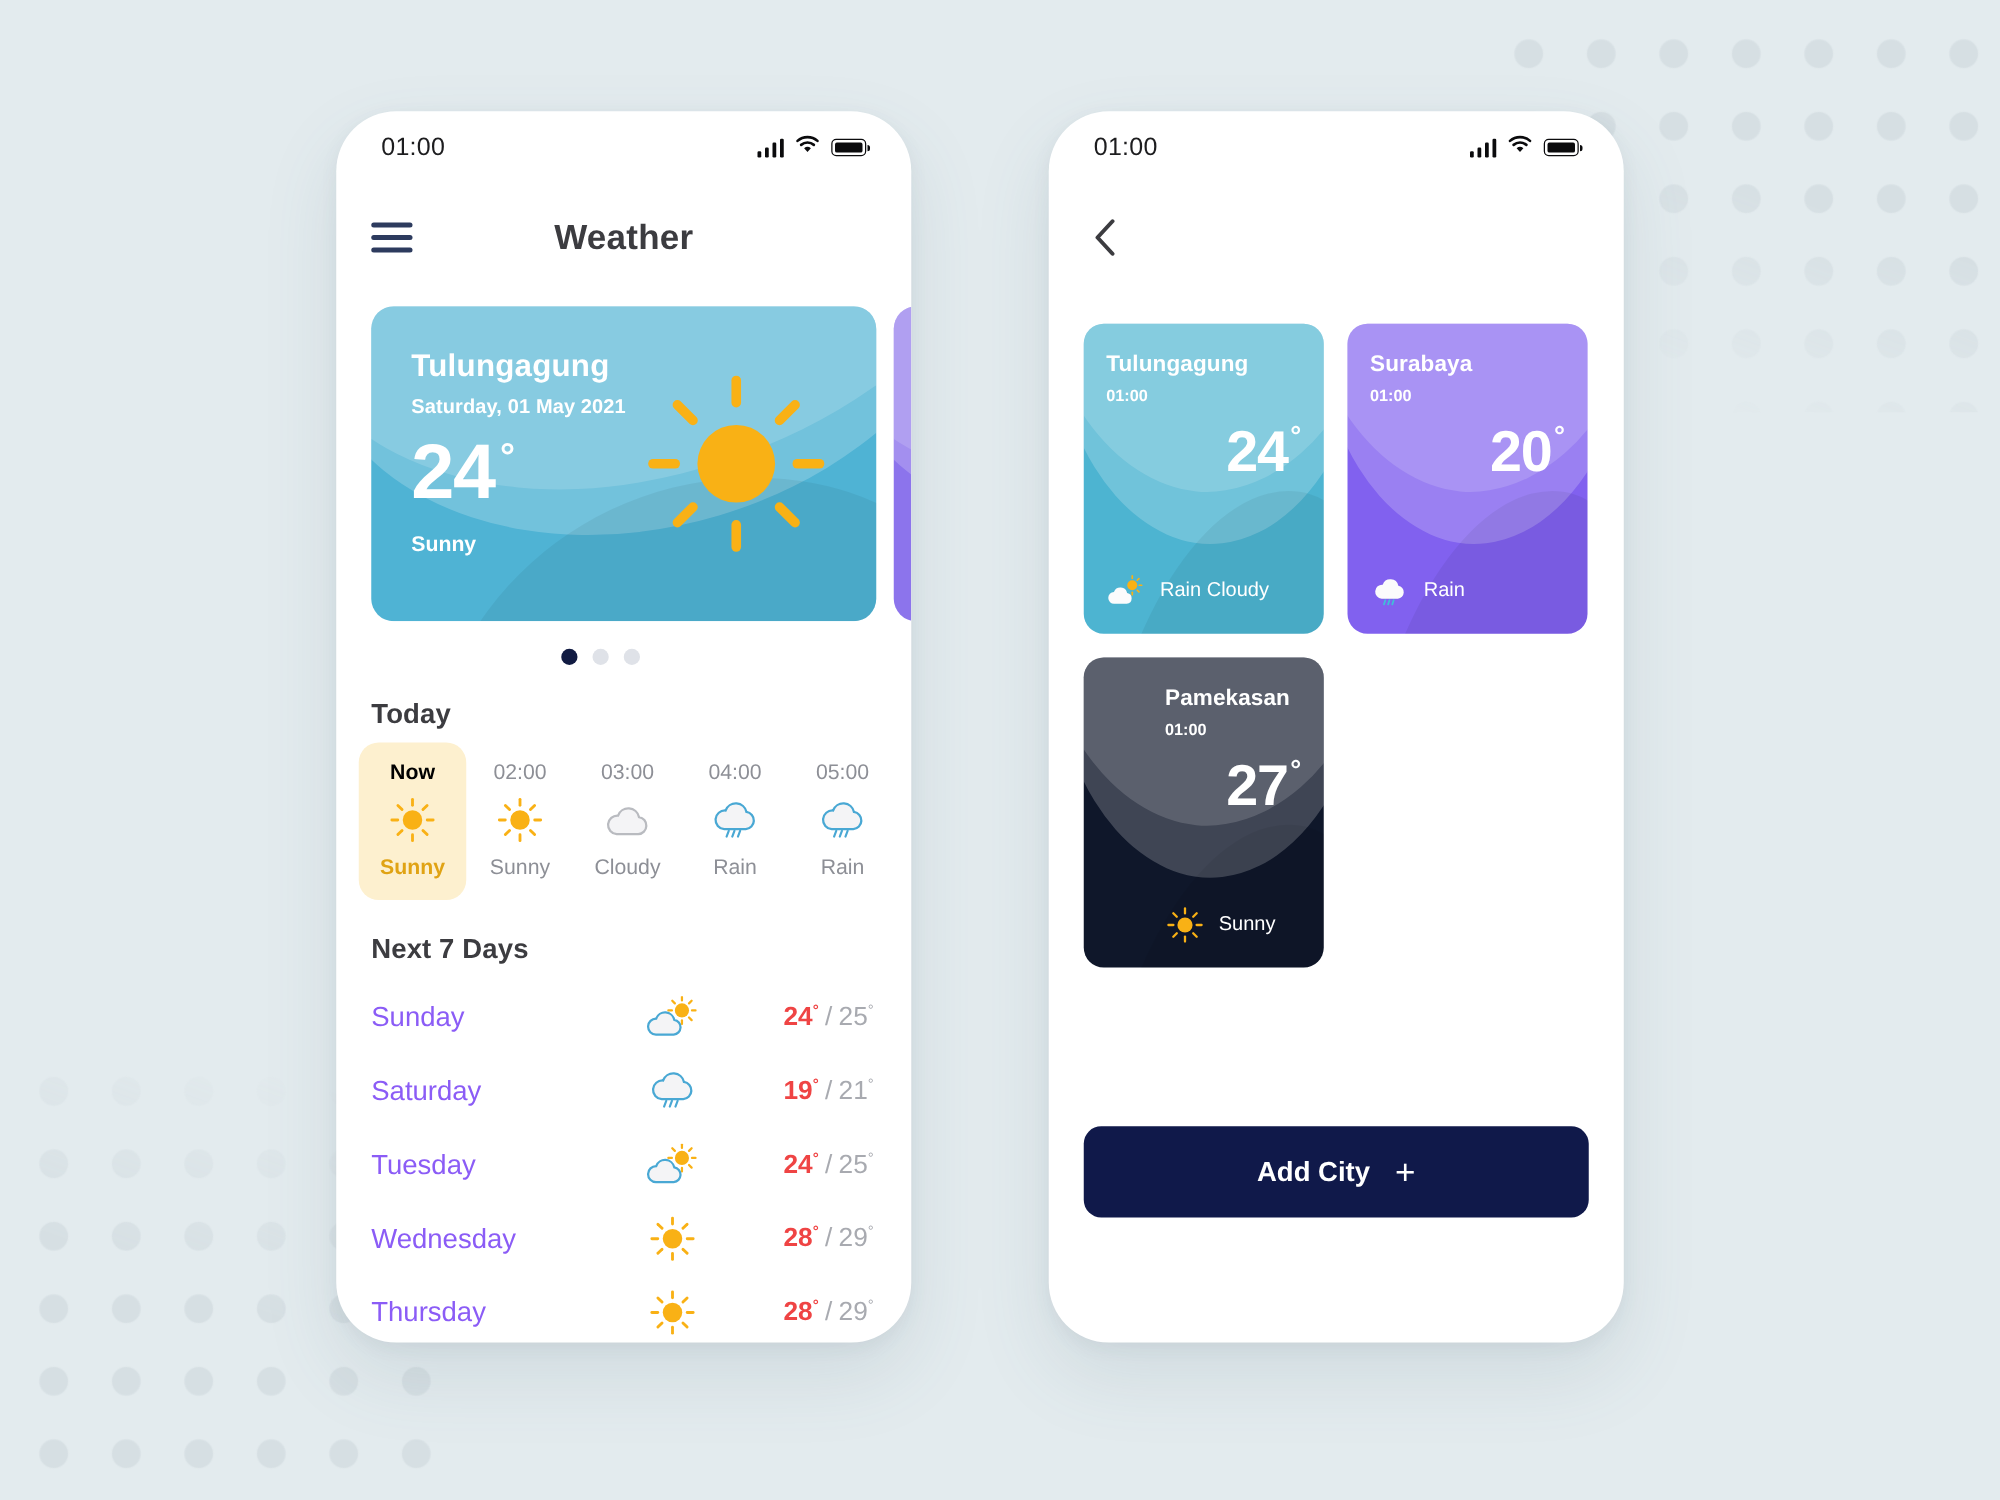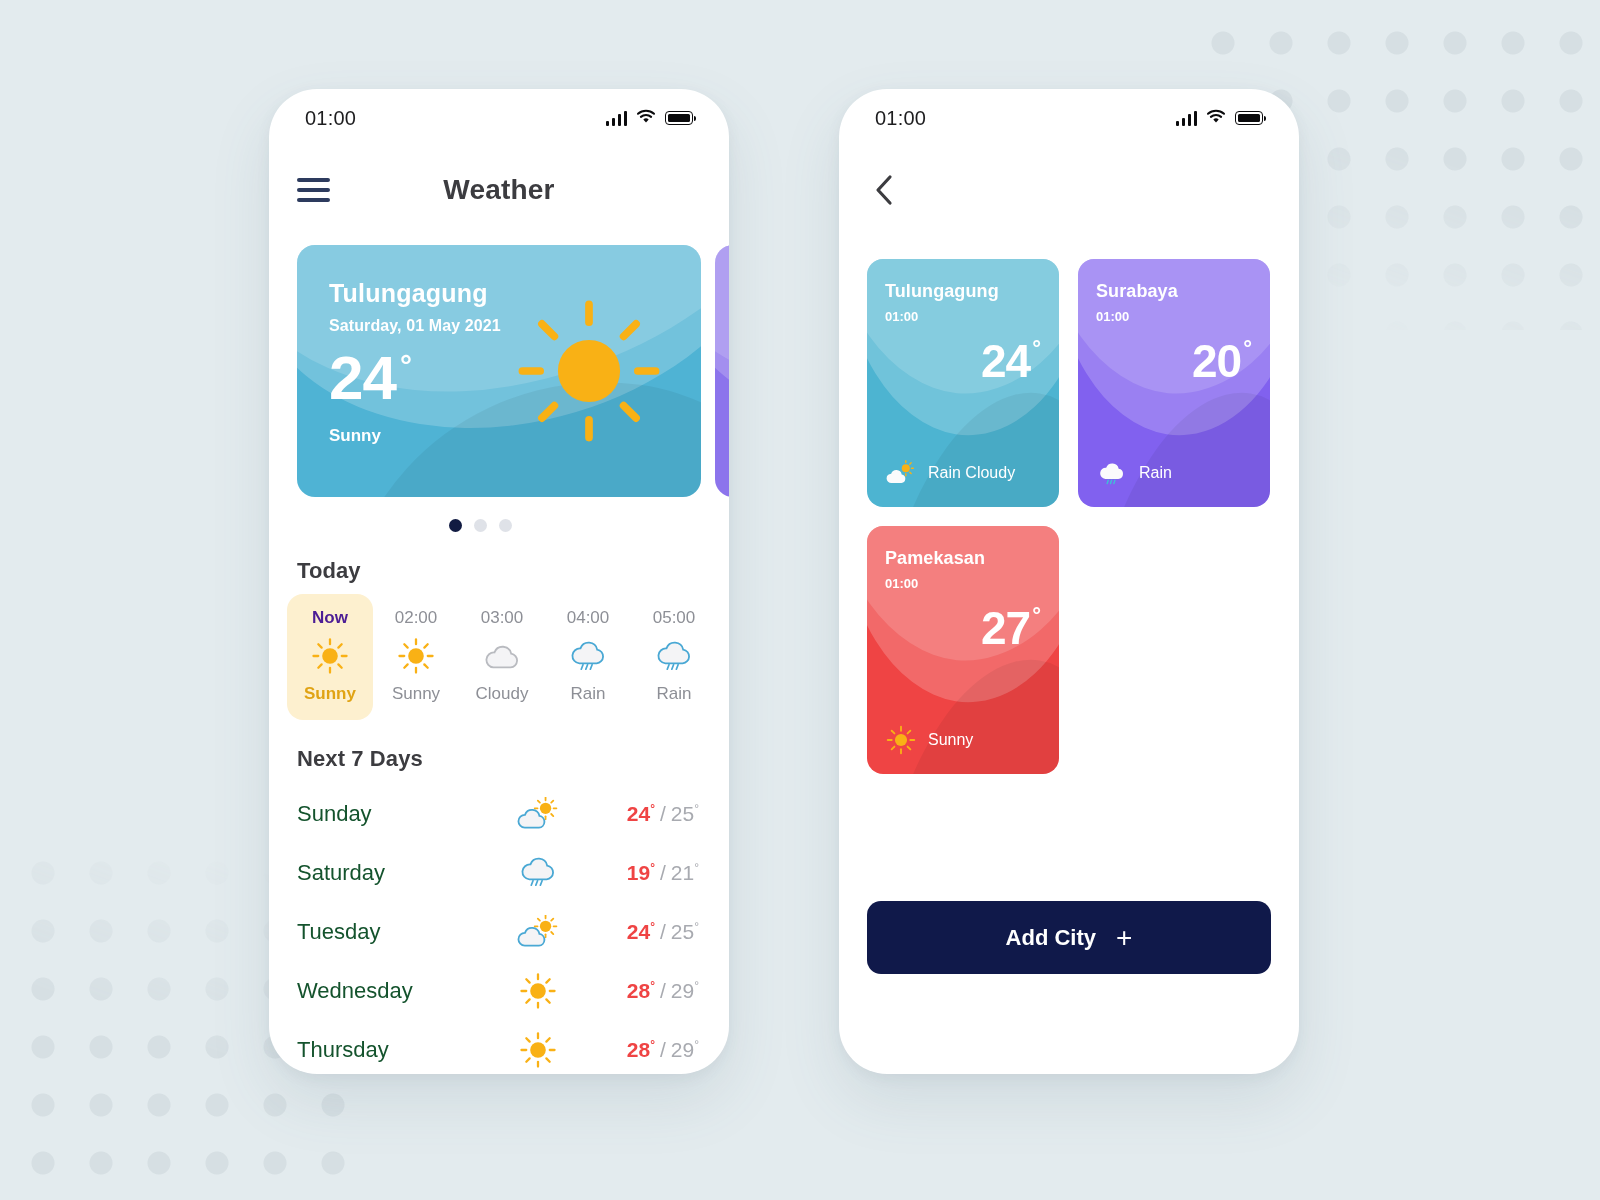--- a/index.html
+++ b/index.html
@@ -210,35 +210,35 @@
   }
   .hour {
     flex: 1;
     padding: 14px 0 16px;
     border-radius: 16px;
     display: flex; flex-direction: column; align-items: center; gap: 8px;
     cursor: pointer;
   }
   .hour.active { background: #fdf0cf; }
   .hour .h-time { font-size: 17px; color: #8d8f96; }
-  .hour.active .h-time { color: #4c1d95; font-weight: 600; }
+  .hour.active .h-time { color: #000000; font-weight: 600; }
   .hour .h-cond { font-size: 17px; color: #8d8f96; }
   .hour.active .h-cond { color: #e0a314; font-weight: 600; }
   .hour .h-icon { width: 40px; height: 40px; display: flex; align-items: center; justify-content: center; }
 
   
   .days { padding: 12px 30px 0 28px; }
   .day-row {
     display: flex; align-items: center;
     height: 59px;
     cursor: pointer;
   }
   .day-name {
     flex: 0 0 195px;
-    font-size: 22px; color: #14532d;
+    font-size: 22px; color: #8b5cf6;
   }
   .day-icon { flex: 0 0 92px; display: flex; justify-content: center; }
   .day-icon svg { display: block; }
   .day-temps {
     flex: 1;
     text-align: right;
     font-size: 21px;
     color: #a8aab0;
     white-space: nowrap;
   }
@@ -256,21 +256,21 @@
     position: relative;
     width: 192px;
     height: 248px;
     border-radius: 16px;
     overflow: hidden;
     color: #fff;
     cursor: pointer;
   }
   .city-card.c-teal   { background: #4db4d1; }
   .city-card.c-purple { background: #8161ef; }
-  .city-card.c-red    { background: #ef4444; }
+  .city-card.c-red    { background: #0f172a; padding-left: 47px; }
 
   .city-content {
     position: relative;
     height: 100%;
     padding: 22px 18px 18px;
     display: flex; flex-direction: column;
   }
   .city-name { font-size: 18px; font-weight: 700; letter-spacing: .1px; }
   .city-time { font-size: 13px; font-weight: 700; margin-top: 7px; }
   .city-temp {

